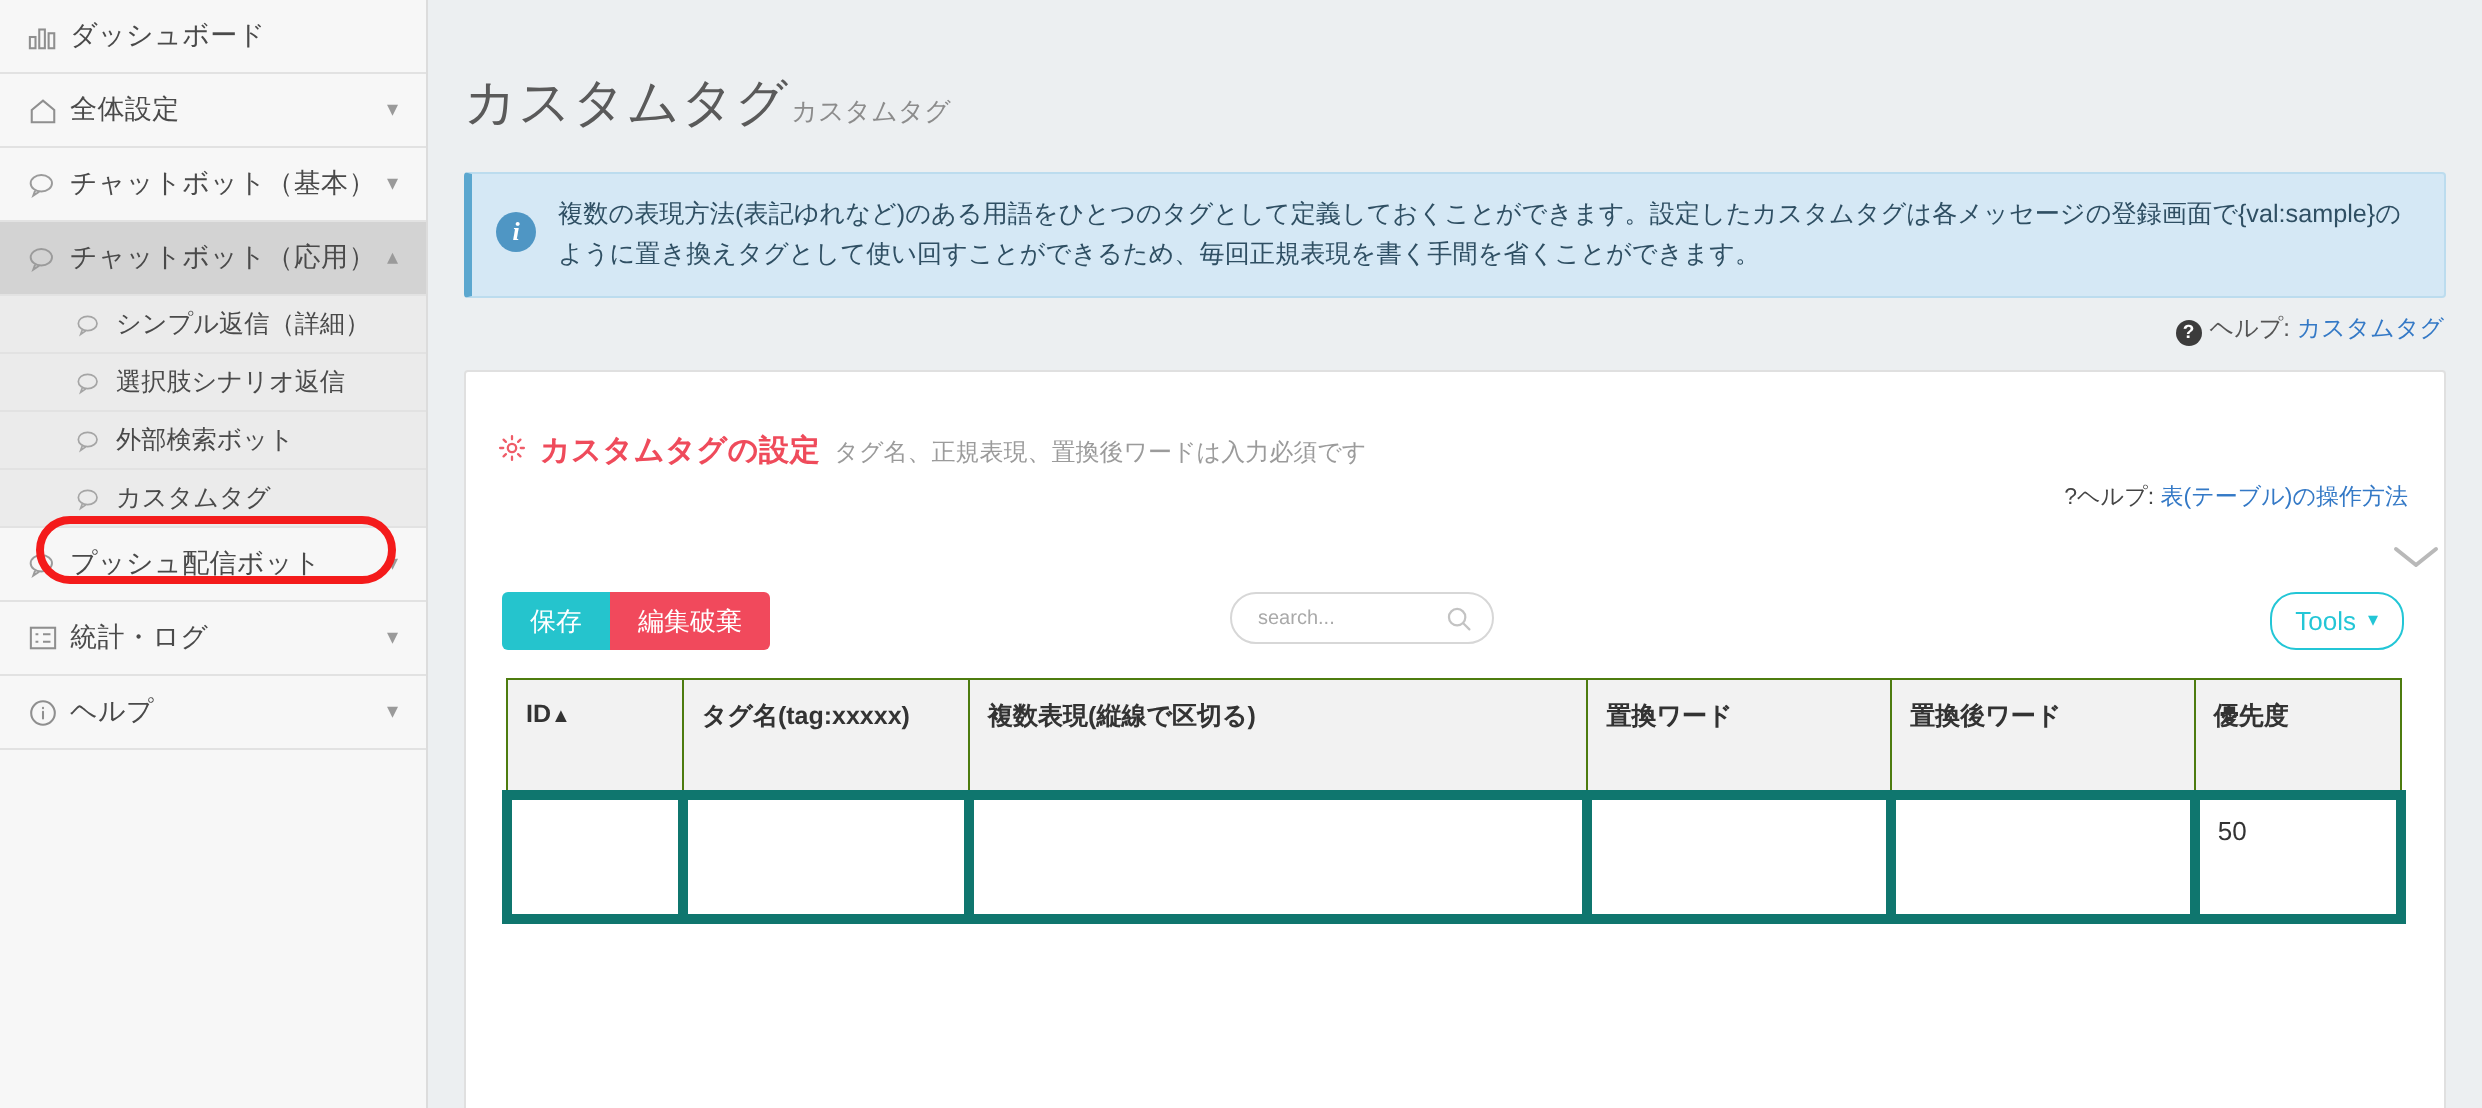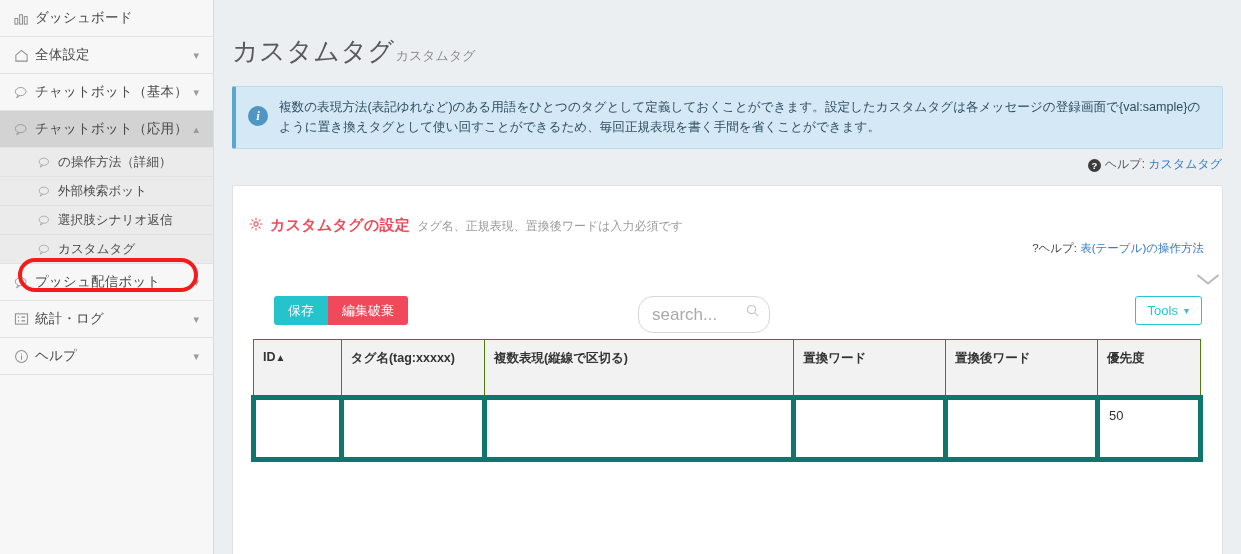--- a/index.html
+++ b/index.html
@@ -191,21 +191,21 @@
     left: 480px;
   }
 
   .toolbar {
     display: flex;
     align-items: center;
     padding: 6px 20px 0 18px;
     gap: 0;
     position: relative;
   }
-  .btn-group { display: flex; margin-left: 23px; }
+  .btn-group { display: flex; }
   .btn {
     border: none;
     color: #fff;
     font-size: 13px;
     padding: 0 14px;
     height: 29px;
     line-height: 29px;
     cursor: pointer;
     font-family: inherit;
   }
@@ -213,45 +213,45 @@
   .btn-discard { background: #f1495c; border-radius: 0 3px 3px 0; }
 
   .search-wrap {
     margin-left: 230px;
     position: relative;
     width: 132px;
     height: 29px;
   }
   .search-input {
     width: 132px;
-    height: 37px;
+    height: 26px;
     border: 1px solid #d7d7d7;
     border-radius: 15px;
     padding: 0 28px 0 13px;
-    font-size: 17px;
+    font-size: 10px;
     color: #666;
     outline: none;
     font-family: inherit;
     background: #fff;
   }
   .search-input::placeholder { color: #a9a9a9; }
   .search-ico {
     position: absolute;
     right: 11px; top: 7px;
     color: #c3c3c3;
     pointer-events: none;
   }
 
   .tools-btn {
     position: absolute;
     right: 20px; top: 6px;
     border: 1px solid #23c6d6;
     color: #23c6d6;
     background: #fff;
-    border-radius: 3px;
+    border-radius: 13px;
     height: 29px;
     padding: 0 12px;
     font-size: 13px;
     cursor: pointer;
     display: flex; align-items: center; gap: 6px;
     font-family: inherit;
   }
   .tools-btn .cv { font-size: 10px; }
 
   
@@ -335,41 +335,41 @@
       <span class="nv-chev">▴</span>
     </div>
 
     <div class="sub-item">
       <span class="nv-ico">
         <svg width="14" height="13" viewBox="0 0 18 16" fill="none" stroke="#a5a5a5" stroke-width="1.1">
           <ellipse cx="7.5" cy="7" rx="6" ry="4.6"></ellipse>
             <path d="M4 11.2L3 14l3.3-2.2"></path>
         </svg>
       </span>
-      <span>の操作方法（詳細）</span>
+      <span>シンプル返信（詳細）</span>
     </div>
 
     <div class="sub-item">
       <span class="nv-ico">
         <svg width="14" height="13" viewBox="0 0 18 16" fill="none" stroke="#a5a5a5" stroke-width="1.1">
           <ellipse cx="7.5" cy="7" rx="6" ry="4.6"></ellipse>
             <path d="M4 11.2L3 14l3.3-2.2"></path>
         </svg>
       </span>
+      <span>選択肢シナリオ返信</span>
+    </div>
+
+    <div class="sub-item">
+      <span class="nv-ico">
+        <svg width="14" height="13" viewBox="0 0 18 16" fill="none" stroke="#a5a5a5" stroke-width="1.1">
+          <ellipse cx="7.5" cy="7" rx="6" ry="4.6"></ellipse>
+            <path d="M4 11.2L3 14l3.3-2.2"></path>
+        </svg>
+      </span>
       <span>外部検索ボット</span>
-    </div>
-
-    <div class="sub-item">
-      <span class="nv-ico">
-        <svg width="14" height="13" viewBox="0 0 18 16" fill="none" stroke="#a5a5a5" stroke-width="1.1">
-          <ellipse cx="7.5" cy="7" rx="6" ry="4.6"></ellipse>
-            <path d="M4 11.2L3 14l3.3-2.2"></path>
-        </svg>
-      </span>
-      <span>選択肢シナリオ返信</span>
     </div>
 
     <div class="sub-item">
       <span class="nv-ico">
         <svg width="14" height="13" viewBox="0 0 18 16" fill="none" stroke="#a5a5a5" stroke-width="1.1">
           <ellipse cx="7.5" cy="7" rx="6" ry="4.6"></ellipse>
             <path d="M4 11.2L3 14l3.3-2.2"></path>
         </svg>
       </span>
       <span>カスタムタグ</span>

